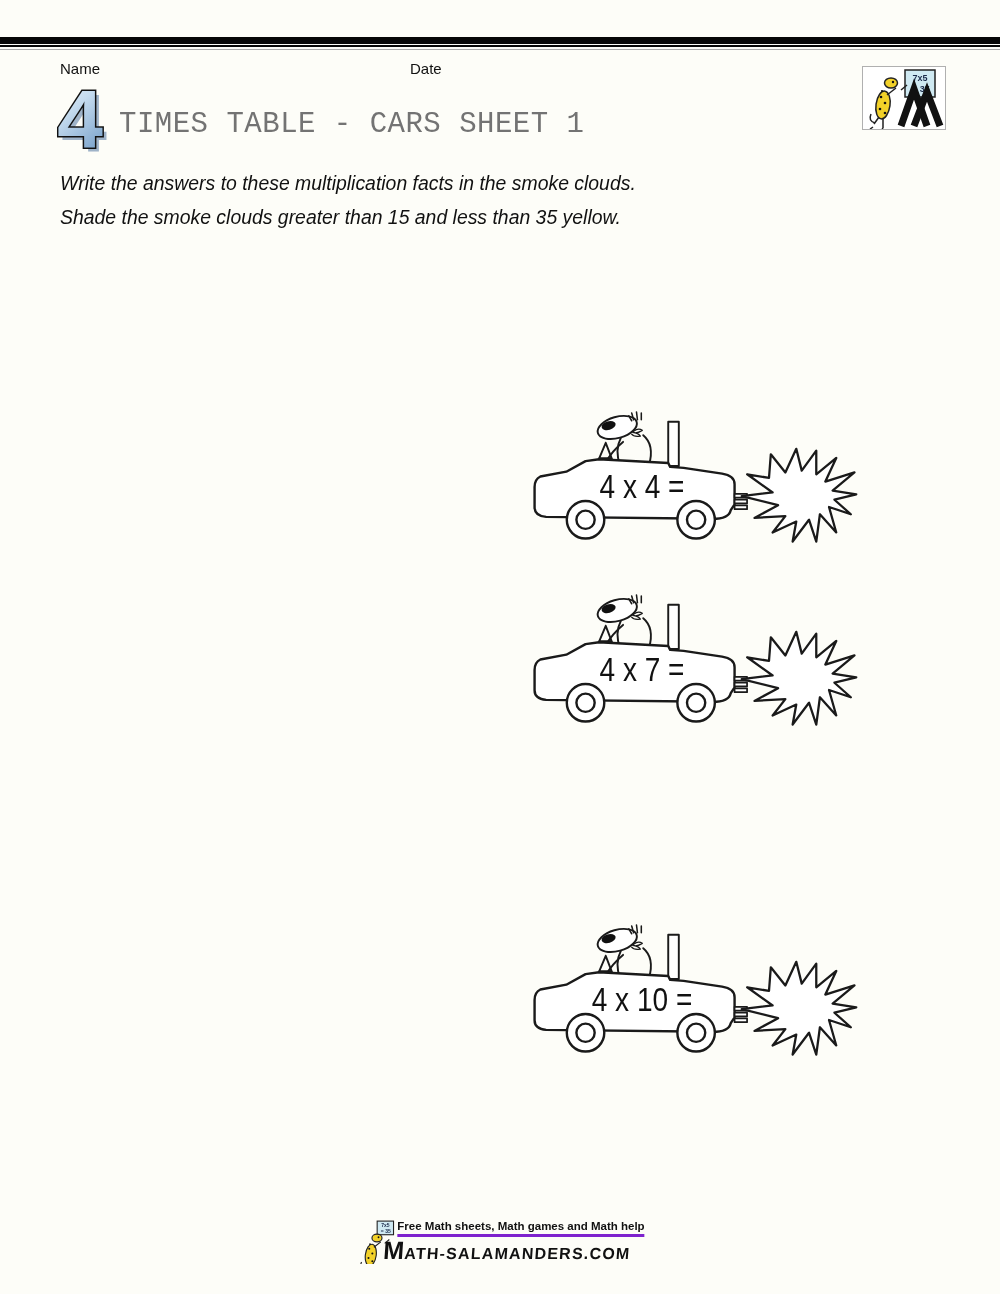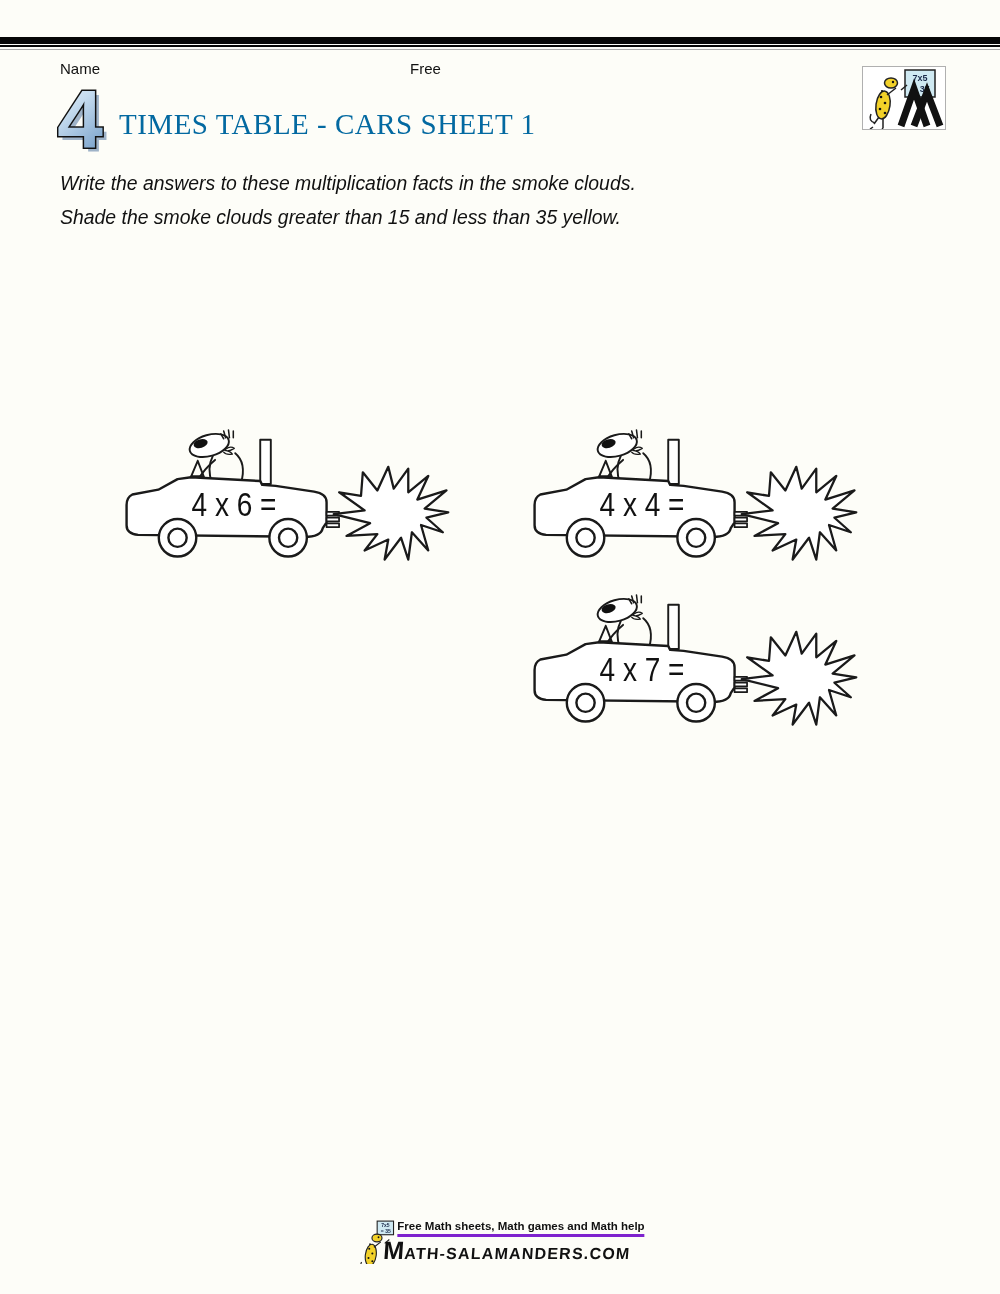--- a/index.html
+++ b/index.html
@@ -12,22 +12,22 @@
   .rule-a{position:absolute;left:0;top:37px;width:100%;height:7px;background:#070707;}
   .rule-b{position:absolute;left:0;top:45px;width:100%;height:2px;background:#070707;}
   .rule-c{position:absolute;left:0;top:49px;width:100%;height:1px;background:#a9a9a9;}
 
   .name-label{position:absolute;left:60px;top:60px;font-size:15px;}
   .date-label{position:absolute;left:410px;top:60px;font-size:15px;}
 
   .big-number{position:absolute;left:53px;top:86px;width:54px;height:66px;}
   .sheet-title{
     position:absolute;left:119px;top:108px;
-    font-family:Liberation Serif, serif;
-    font-size:29px;letter-spacing:.5px;color:#0369a1;white-space:nowrap;
+    font-family:Liberation Mono, monospace;
+    font-size:29px;letter-spacing:.5px;color:#737373;white-space:nowrap;
   }
 
   .instructions{position:absolute;left:60px;top:166px;font-size:20px;font-style:italic;
     line-height:34px;transform:scaleX(.97);transform-origin:left top;}
 
   .car-unit{position:absolute;width:345px;height:142px;}
   .car-svg{position:absolute;left:0;top:0;width:225px;height:135px;}
   .cloud-svg{position:absolute;left:212px;top:38px;width:126px;height:100px;}
   .problem{
     position:absolute;left:44px;top:60px;width:148px;height:36px;
@@ -115,21 +115,21 @@
         </g>
       </g>
     </defs>
   </svg>
 
   <div class="rule-a"></div>
   <div class="rule-b"></div>
   <div class="rule-c"></div>
 
   <div class="name-label">Name</div>
-  <div class="date-label">Free</div>
+  <div class="date-label">Date</div>
 
   <div class="site-logo">
     <svg viewBox="0 0 82 62" width="82" height="62">
       <rect x="42" y="3" width="30" height="27" fill="#cfe9f2" stroke="#222" stroke-width="1.5"></rect>
       <text x="57" y="14" text-anchor="middle" class="board-text">7x5</text>
       <text x="58" y="25" text-anchor="middle" class="board-text">= 35</text>
       <g stroke="#111" stroke-width="7" fill="none">
         <path d="M38 59 L51 22 L64 59"></path>
         <path d="M51 59 L64 25 L77 59"></path>
       </g>
@@ -143,50 +143,50 @@
   </svg>
 
   <div class="sheet-title">TIMES TABLE - CARS SHEET 1</div>
 
   <div class="instructions">
     <div>Write the answers to these multiplication facts in the smoke clouds.</div>
     <div>Shade the smoke clouds greater than 15 and less than 35 yellow.</div>
   </div>
 
 
-  <div class="car-unit" style="left:116px;top:427px">
-    <svg class="car-svg" viewBox="0 0 234 138">
-        <use href="#car-art"></use>
-      </svg>
-    <svg class="cloud-svg" viewBox="0 0 130 110">
-        <use href="#cloud-art"></use>
-      </svg>
-    <div class="problem">4 x 6 =</div>
-  </div>
-  <div class="car-unit" style="left:524px;top:427px">
+  <div class="car-unit" style="left:524px;top:409px">
     <svg class="car-svg" viewBox="0 0 234 138">
         <use href="#car-art"></use>
       </svg>
     <svg class="cloud-svg" viewBox="0 0 130 110">
         <use href="#cloud-art"></use>
       </svg>
     <div class="problem">4 x 4 =</div>
   </div>
 
   <div class="car-unit" style="left:524px;top:592px">
     <svg class="car-svg" viewBox="0 0 234 138">
         <use href="#car-art"></use>
       </svg>
     <svg class="cloud-svg" viewBox="0 0 130 110">
         <use href="#cloud-art"></use>
       </svg>
     <div class="problem">4 x 7 =</div>
   </div>
 
 
+  <div class="car-unit" style="left:524px;top:922px">
+    <svg class="car-svg" viewBox="0 0 234 138">
+        <use href="#car-art"></use>
+      </svg>
+    <svg class="cloud-svg" viewBox="0 0 130 110">
+        <use href="#cloud-art"></use>
+      </svg>
+    <div class="problem">4 x 10 =</div>
+  </div>
 
   <div class="footer">
     <svg width="40" height="44" viewBox="0 0 44 48">
       <rect x="24" y="1" width="18" height="15" fill="#cfe9f2" stroke="#222" stroke-width="1.2"></rect>
       <text x="33" y="7.5" text-anchor="middle" font-size="5.5" font-weight="bold" fill="#1b2a4a">7x5</text>
       <text x="33.5" y="14" text-anchor="middle" font-size="5.5" font-weight="bold" fill="#1b2a4a">= 35</text>
       <g transform="translate(0,6) scale(0.85)">
         <use href="#salamander-art"></use>
       </g>
     </svg>

